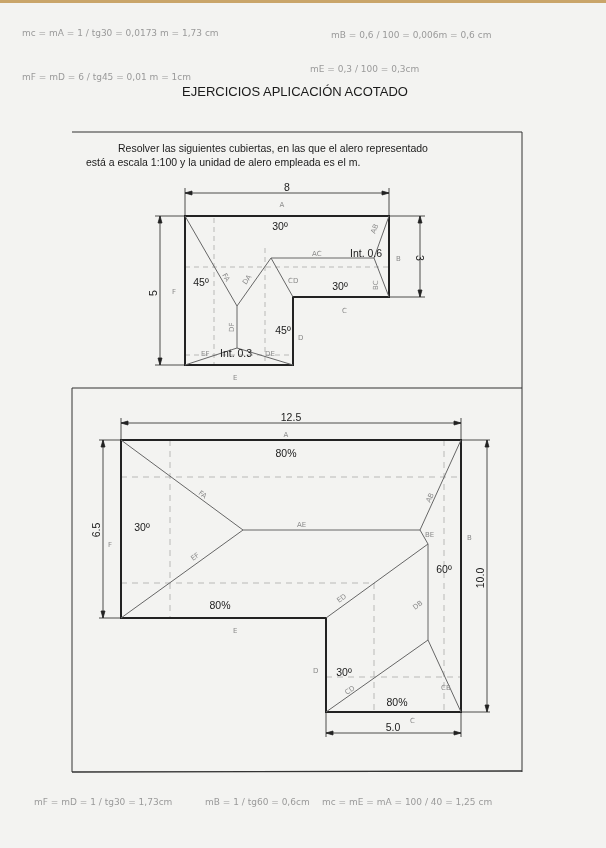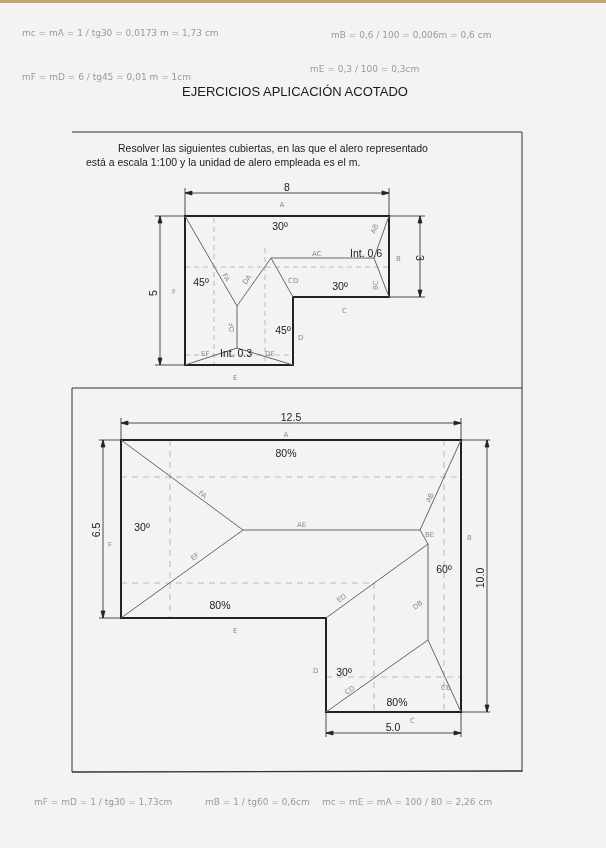--- a/index.html
+++ b/index.html
@@ -168,13 +168,13 @@
     <text class="pen" x="425" y="537">BE</text>
     <text class="pen" x="339" y="603" transform="rotate(-36 339 603)">ED</text>
     <text class="pen" x="415" y="610" transform="rotate(-36 415 610)">DB</text>
     <text class="pen" x="347" y="695" transform="rotate(-36 347 695)">CD</text>
     <text class="pen" x="441" y="690">CB</text>
   </g>
 </svg>
 
 <div class="hw" style="left:34px;top:797px;">mF = mD = 1 / tg30 = 1,73cm</div>
 <div class="hw" style="left:205px;top:797px;text-align:center;">mB = 1 / tg60 = 0,6cm</div>
-<div class="hw" style="left:322px;top:797px;">mc = mE = mA = 100 / 80 = 2,26 cm</div>
+<div class="hw" style="left:322px;top:797px;">mc = mE = mA = 100 / 40 = 1,25 cm</div>
 
 </body></html>

